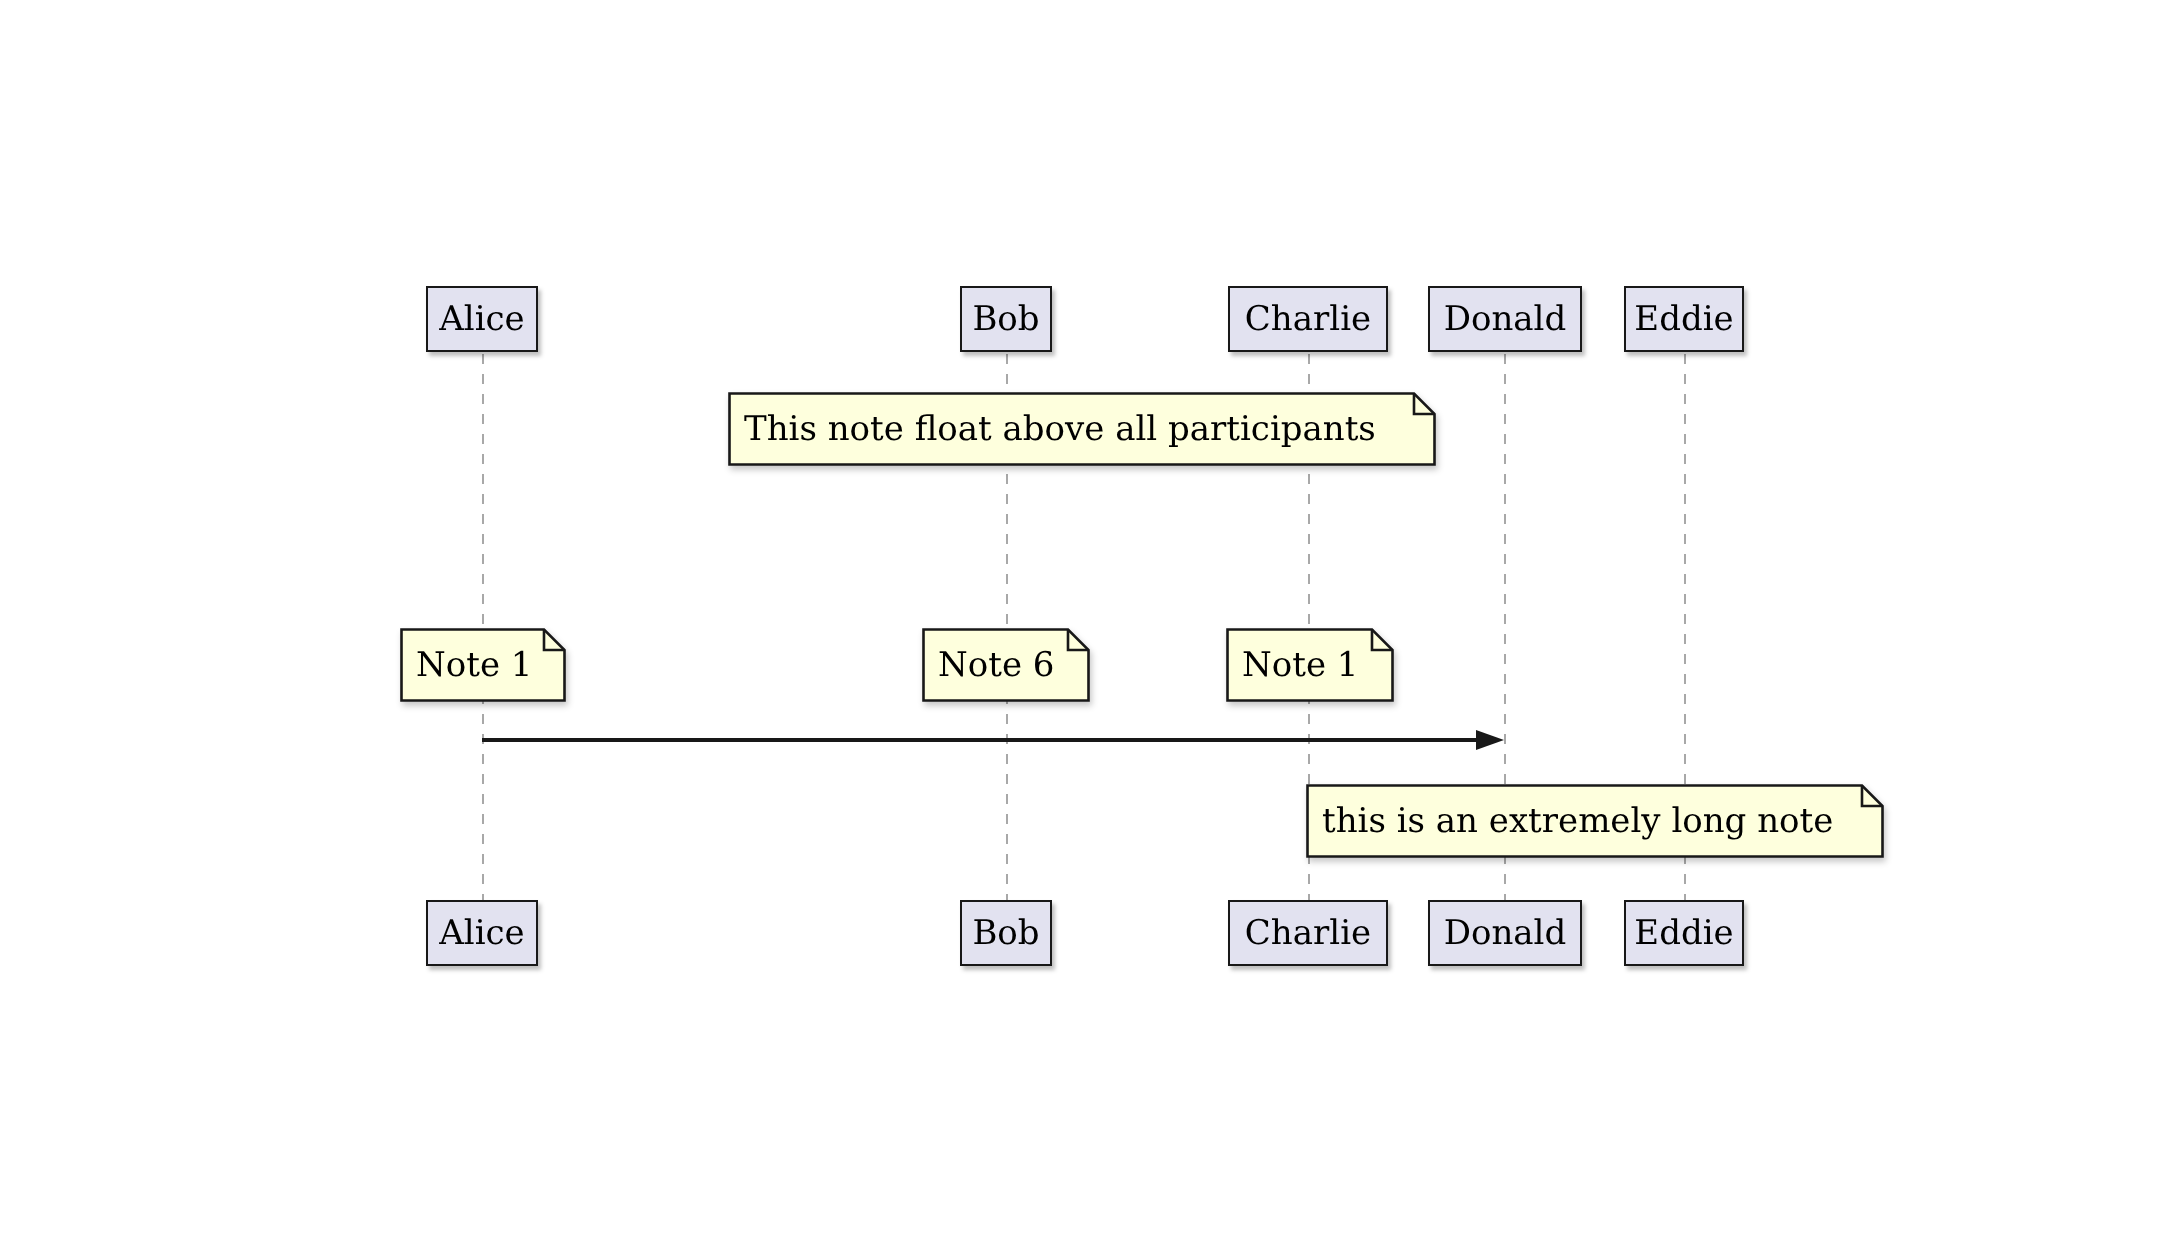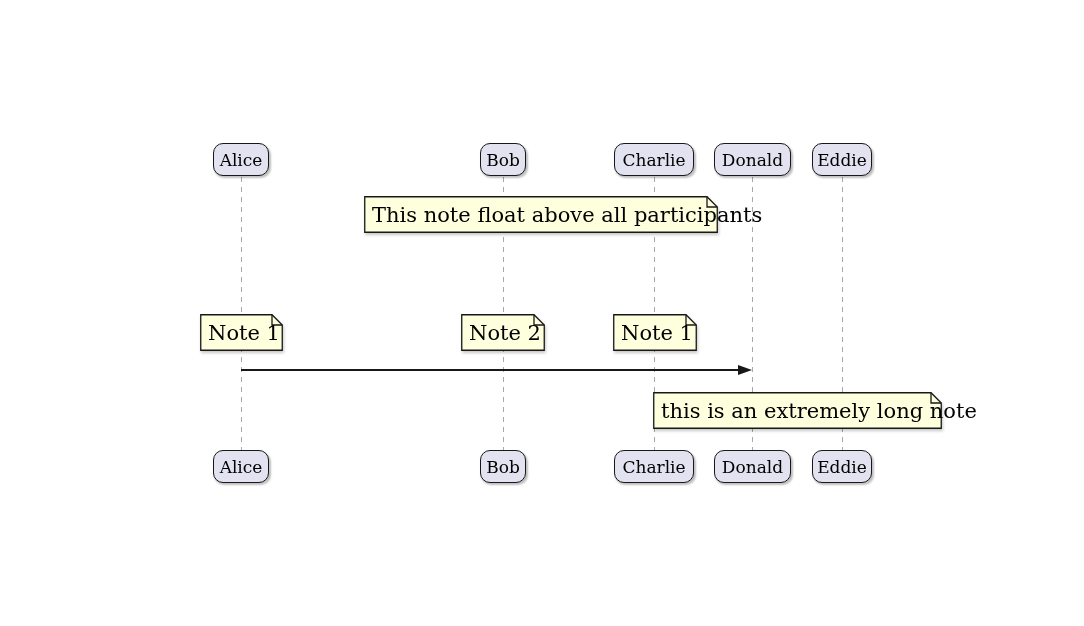--- a/index.html
+++ b/index.html
@@ -22,21 +22,21 @@
       var(--lifeline, #a8a8a8) 0 5px,
       transparent 5px 10px);
     z-index: 0;
   }
   .participant {
     position: absolute;
     height: 33px;
     box-sizing: border-box;
     background: var(--participant-fill, #e2e2f0);
     border: 1.5px solid var(--participant-border, #181818);
-    border-radius: 10px;
+    border-radius: 0;
     display: flex;
     align-items: center;
     justify-content: center;
     font-size: 17px;
     color: #000;
     box-shadow: 1.5px 2px 2px rgba(0,0,0,0.25);
     z-index: 2;
   }
   .note {
     position: absolute;
@@ -47,21 +47,21 @@
     position: absolute;
     left: 0; top: 0;
     filter: drop-shadow(1.5px 2px 1.5px rgba(0,0,0,0.22));
   }
   .note .note-text {
     position: relative;
     display: flex;
     align-items: center;
     height: 100%;
     padding: 0 28px 2px 8px;
-    font-size: 21px;
+    font-size: 17px;
     color: #000;
     white-space: nowrap;
     z-index: 1;
   }
   .message-line {
     position: absolute;
     height: 0;
     border-top: 2px solid var(--arrow, #181818);
     z-index: 1;
   }
@@ -103,21 +103,21 @@
         <path d="M0.75 0.75 H72 L82.25 11 V36.25 H0.75 Z" fill="#FEFFDD" stroke="#181818" stroke-width="1.3"></path>
         <path d="M72 0.75 V11 H82.25" fill="none" stroke="#181818" stroke-width="1.3"></path>
       </svg>
     <span class="note-text">Note 1</span>
   </div>
   <div class="note" style="left:461px; top:314px; width:84px;">
       <svg width="84" height="37" viewBox="0 0 84 37">
         <path d="M0.75 0.75 H73 L83.25 11 V36.25 H0.75 Z" fill="#FEFFDD" stroke="#181818" stroke-width="1.3"></path>
         <path d="M73 0.75 V11 H83.25" fill="none" stroke="#181818" stroke-width="1.3"></path>
       </svg>
-    <span class="note-text">Note 2</span>
+    <span class="note-text">Note 6</span>
   </div>
   <div class="note" style="left:613px; top:314px; width:84px;">
       <svg width="84" height="37" viewBox="0 0 84 37">
         <path d="M0.75 0.75 H73 L83.25 11 V36.25 H0.75 Z" fill="#FEFFDD" stroke="#181818" stroke-width="1.3"></path>
         <path d="M73 0.75 V11 H83.25" fill="none" stroke="#181818" stroke-width="1.3"></path>
       </svg>
     <span class="note-text">Note 1</span>
   </div>
   <div class="note" style="left:653px; top:392px; width:255px;">
       <svg width="289" height="37" viewBox="0 0 289 37">

